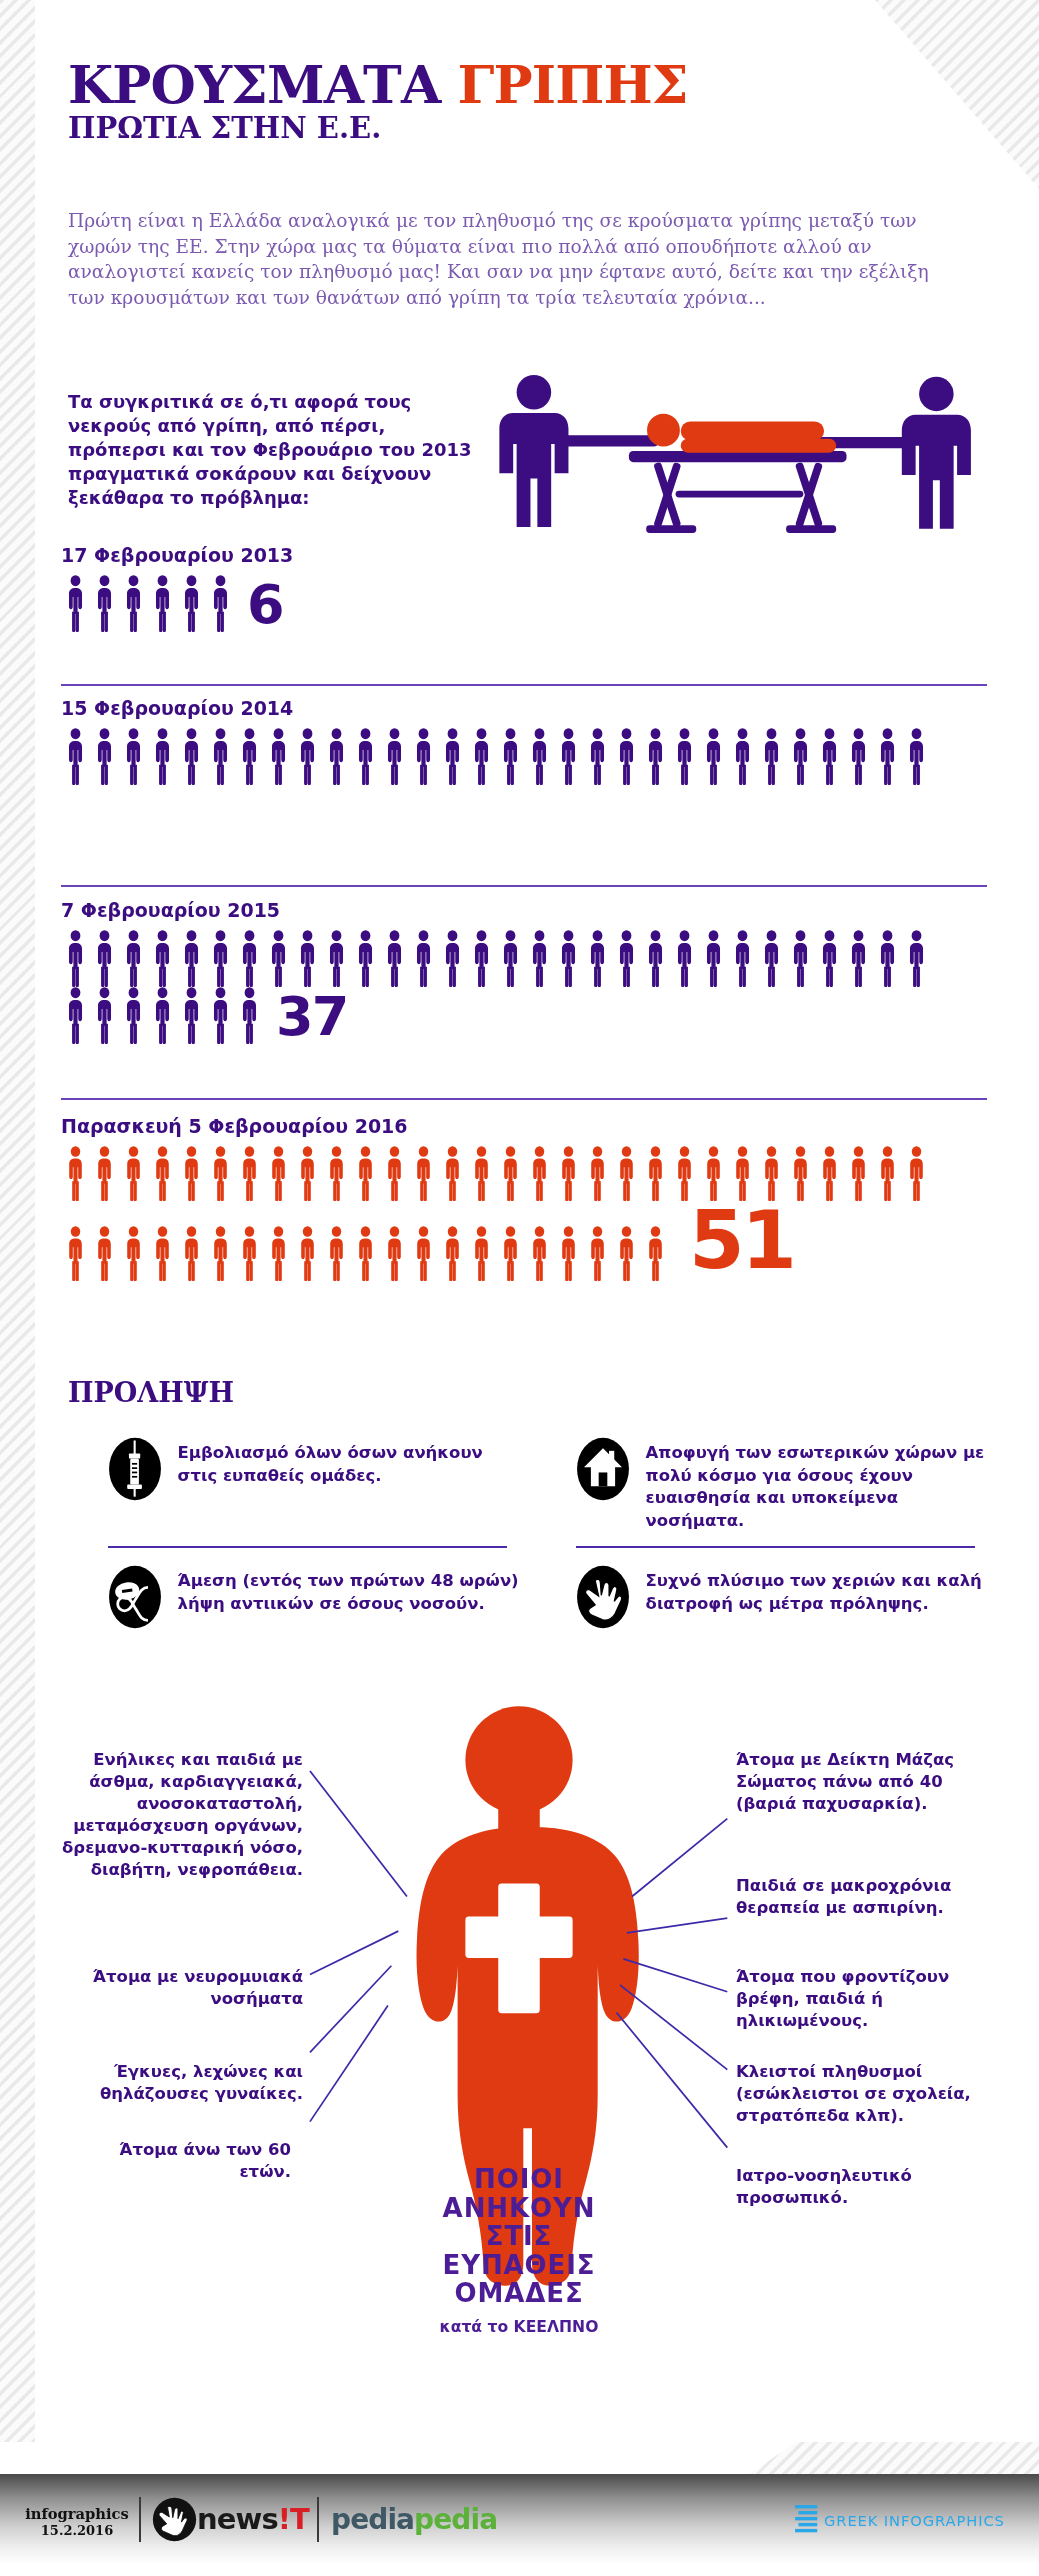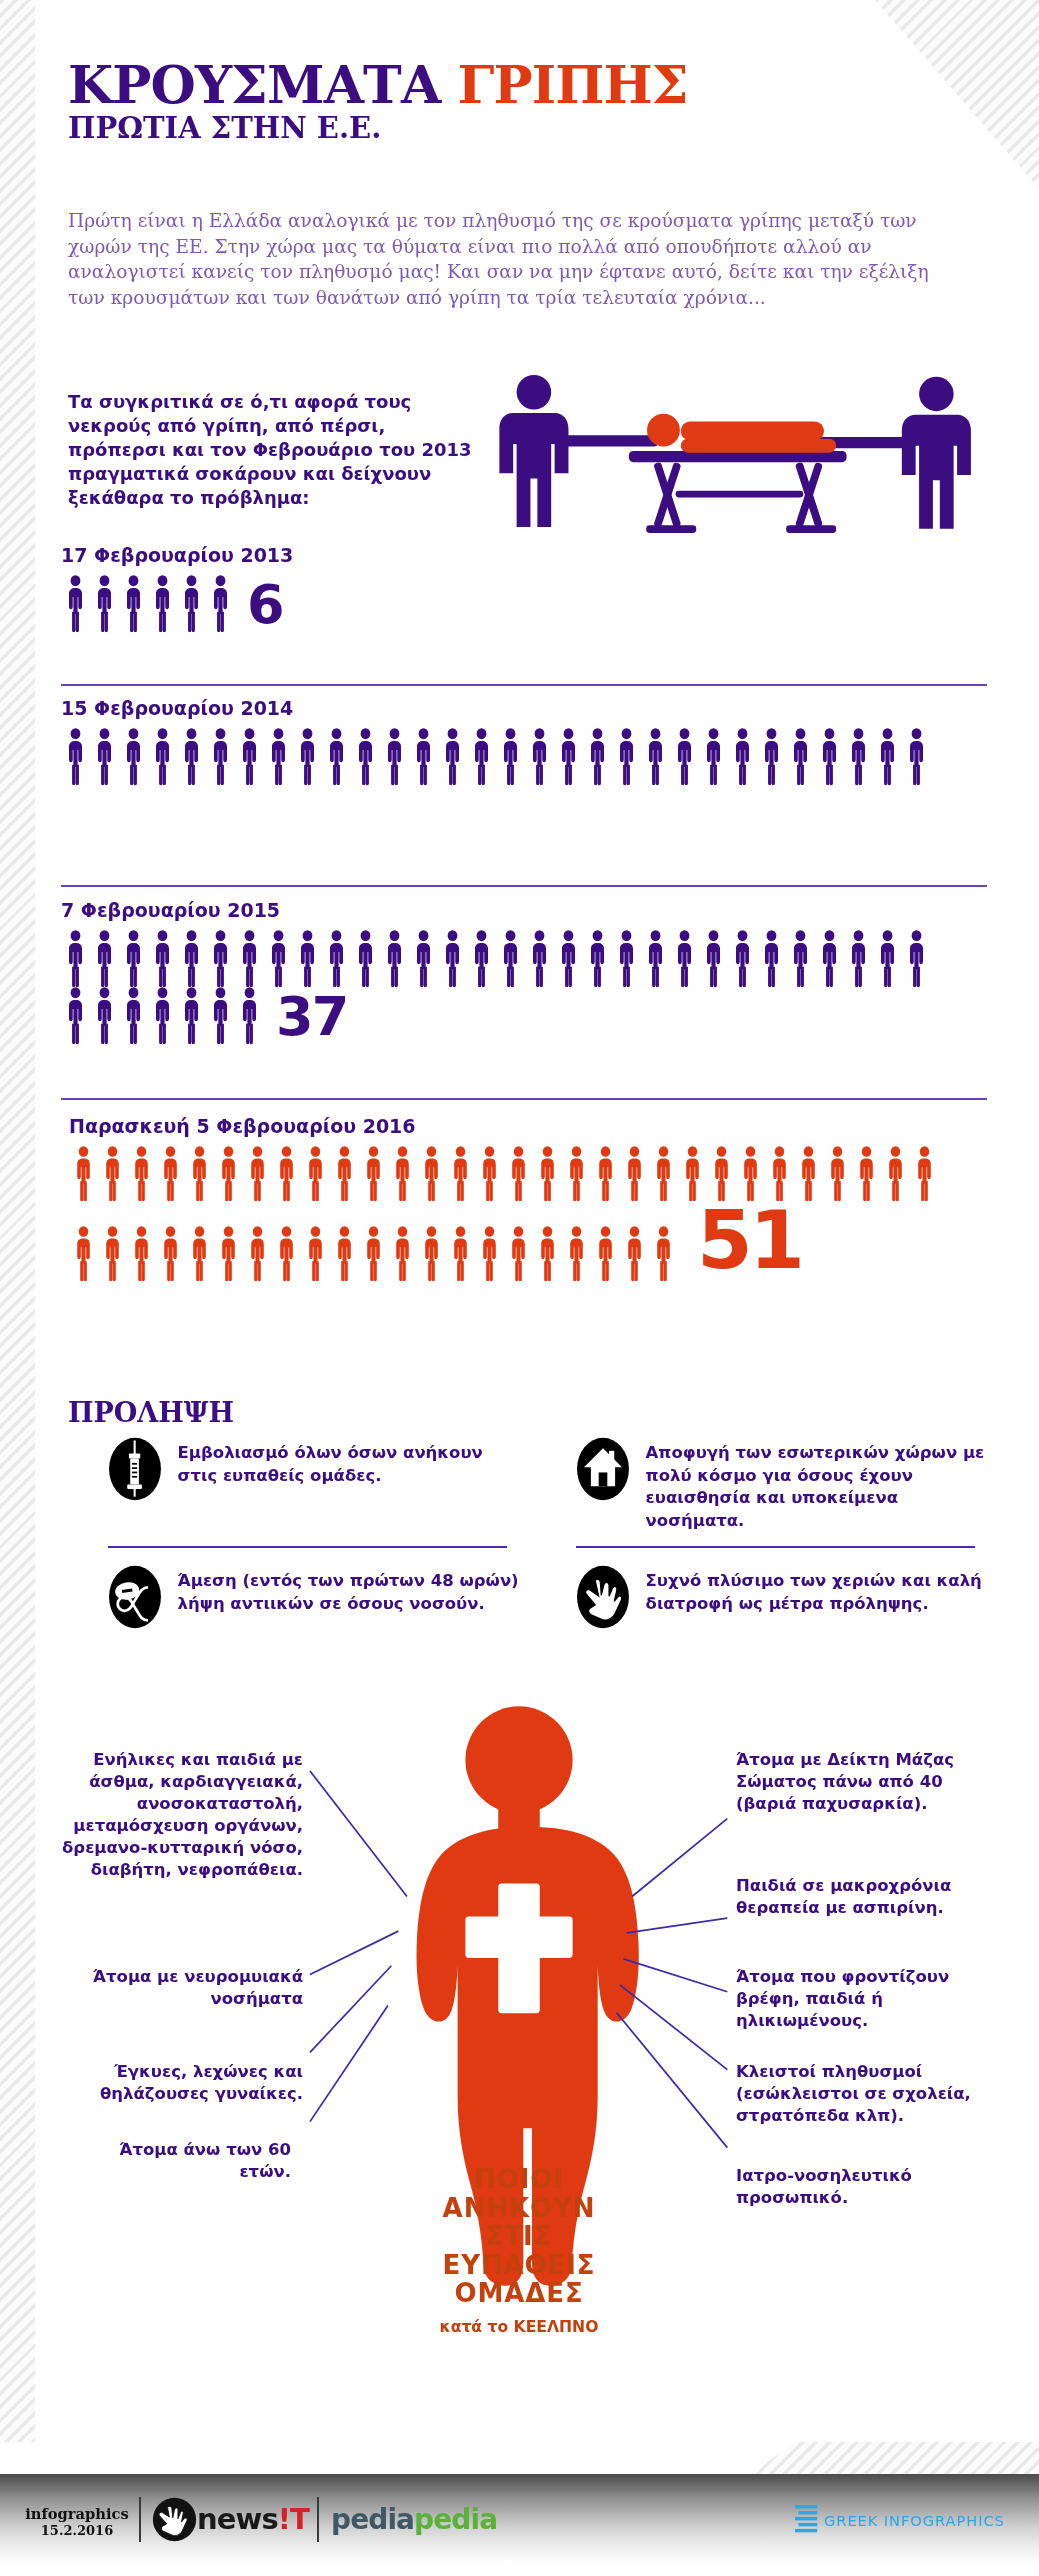--- a/index.html
+++ b/index.html
@@ -141,21 +141,21 @@
     left: 61px;
     width: 926px; height: 1.7px;
     background: #6a43b8;
   }
 
   
   .prev-title {
     position: absolute; left: 68px; top: 1377px;
     font-family: "DejaVu Serif", serif;
     font-weight: bold; font-size: 27px;
-    color: #3b0d80; letter-spacing: 0px; margin-top: 20px;
+    color: #3b0d80; letter-spacing: 0px;
   }
   .prev-grid {
     position: absolute; left: 84px; top: 1420px;
     width: 909px;
     display: grid;
     grid-template-columns: 442px 442px;
     column-gap: 26px;
     row-gap: 0px;
   }
   .prev-cell { display: flex; gap: 15.6px; align-items: flex-start; padding: 17.3px 0 15.6px 24px; position: relative; }
@@ -177,21 +177,21 @@
   
   .body-section { position: absolute; left: 0; top: 1680px; width: 1039px; height: 762px; }
   .body-figure { position: absolute; left: 372px; top: 17.3px; width: 294px; height: 719px; }
   .body-center-text {
     position: absolute;
     left: 372px; top: 485px;
     width: 294px;
     text-align: center;
     font-family: "DejaVu Sans", sans-serif;
     font-weight: bold;
-    color: #c2410c;
+    color: #4c1d95;
   }
   .body-center-text .l {
     font-size: 26px; line-height: 1.1; letter-spacing: 0.9px;
   }
   .body-center-text .sub { font-size: 15.6px; margin-top: 10.4px; }
 
   .label {
     position: absolute;
     font-family: "DejaVu Sans", sans-serif;
     font-weight: bold;
@@ -753,21 +753,21 @@
           <g fill="#3b0d80">
             <ellipse cx="12" cy="7" rx="6" ry="6.8"></ellipse>
             <path d="M12 16 c-5 0 -8 2.2 -8 7 v16 c0 2 1 3 2.4 3 c1.4 0 2.2 -1 2.2 -3 v-12 h0.8 v18 l-1.6 0 v23 c0 1.6 0.8 2.4 2 2.4 c1.2 0 2 -0.8 2 -2.4 v-20 h0.4 v20 c0 1.6 0.8 2.4 2 2.4 c1.2 0 2 -0.8 2 -2.4 v-23 l-1.6 0 v-18 h0.8 v12 c0 2 0.8 3 2.2 3 c1.4 0 2.4 -1 2.4 -3 v-16 c0 -4.8 -3 -7 -8 -7 z"></path>
           </g>
         </svg>
         <div class="bignum">37</div>
       </div>
   </div>
   <div class="rule" style="top:1098px;"></div>
 
-  <div class="row-block" id="row-3" style="top:1115px;margin-left:8px;">
+  <div class="row-block" id="row-3" style="top:1115px;">
     <div class="row-date">Παρασκευή 5 Φεβρουαρίου 2016</div>
     <div class="figrow">
         <svg viewBox="0 0 24 70" width="29" height="55" class="man">
           <g fill="#e03a12">
             <ellipse cx="12" cy="7" rx="6" ry="6.8"></ellipse>
             <path d="M12 16 c-5 0 -8 2.2 -8 7 v16 c0 2 1 3 2.4 3 c1.4 0 2.2 -1 2.2 -3 v-12 h0.8 v18 l-1.6 0 v23 c0 1.6 0.8 2.4 2 2.4 c1.2 0 2 -0.8 2 -2.4 v-20 h0.4 v20 c0 1.6 0.8 2.4 2 2.4 c1.2 0 2 -0.8 2 -2.4 v-23 l-1.6 0 v-18 h0.8 v12 c0 2 0.8 3 2.2 3 c1.4 0 2.4 -1 2.4 -3 v-16 c0 -4.8 -3 -7 -8 -7 z"></path>
           </g>
         </svg>
         <svg viewBox="0 0 24 70" width="29" height="55" class="man">
           <g fill="#e03a12">

